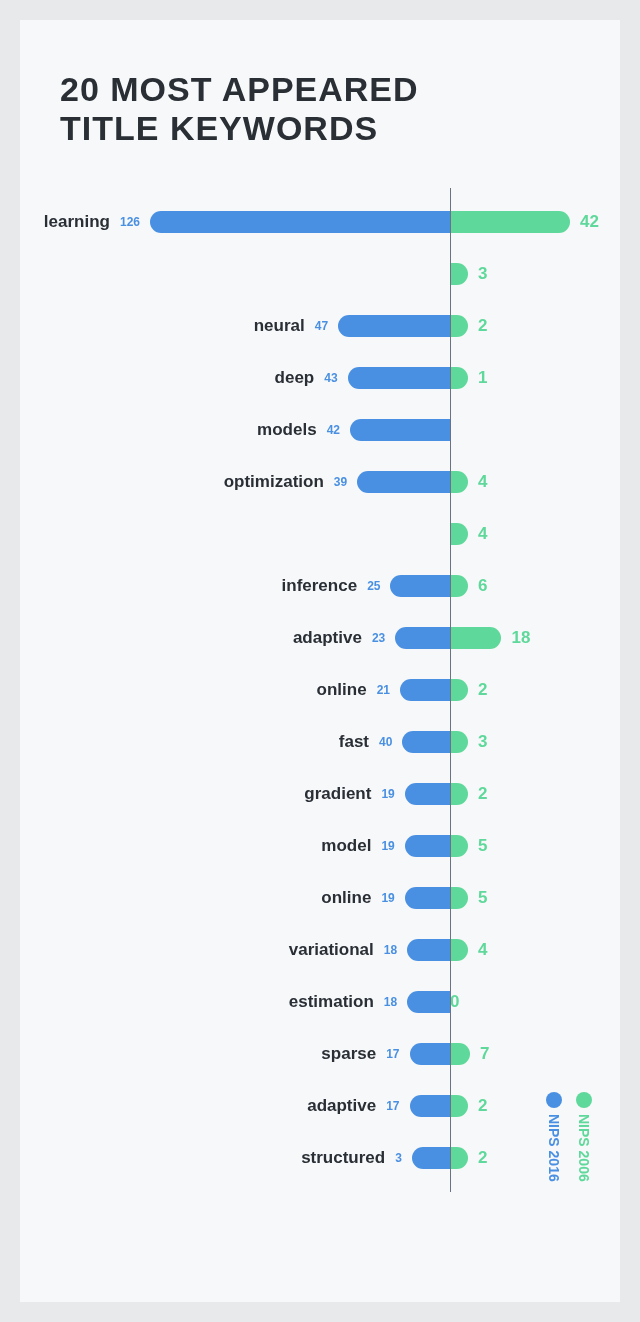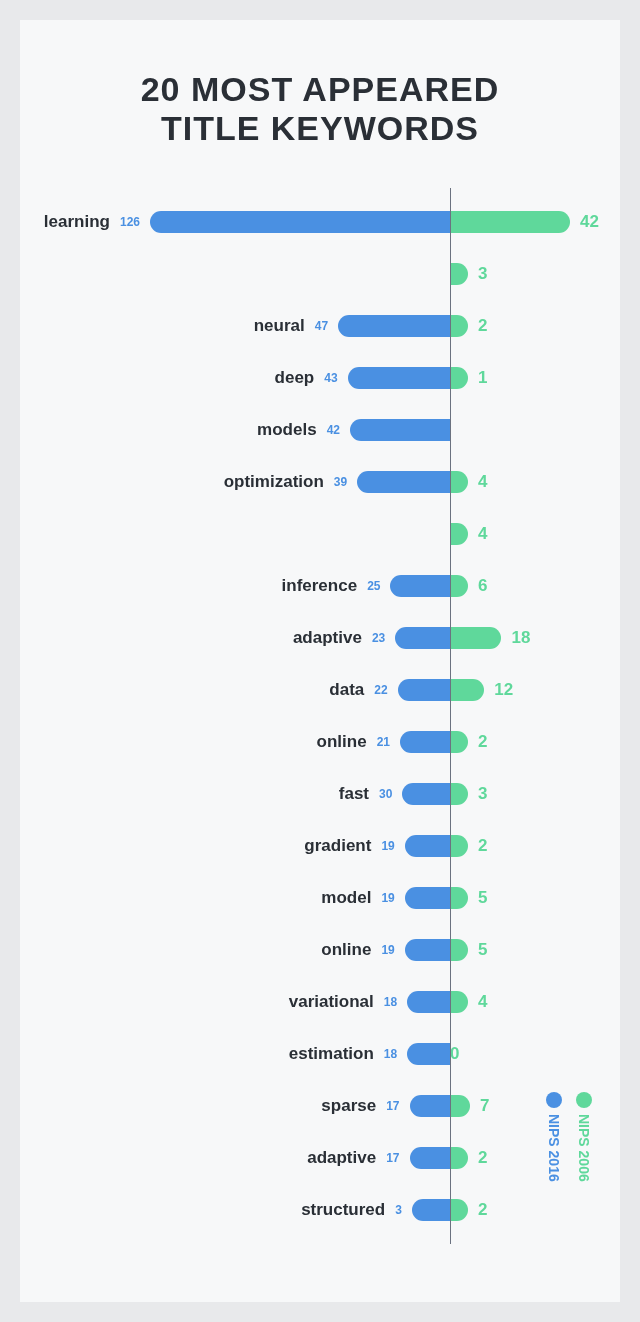--- a/index.html
+++ b/index.html
@@ -11,21 +11,21 @@
     padding: 20px;
   }
   .card {
     background: #f7f8f9;
     width: 100%;
     height: 100%;
     padding: 50px 40px 40px 40px;
     position: relative;
   }
   .title {
-    text-align: center;
+    text-align: left;
     font-weight: 800;
     font-size: 34px;
     letter-spacing: 1px;
     color: #2a2f36;
     line-height: 1.15;
     margin-bottom: 48px;
   }
   .chart {
     position: relative;
     width: 100%;
@@ -208,44 +208,33 @@
           <span class="val-left">23</span>
           <div class="bar-left" style="width: 54.7619px;"></div>
         </div>
         <div class="right-side">
           <div class="bar-right" style="width: 51.4286px;"></div>
           <span class="val-right">18</span>
         </div>
       </div>
       <div class="row">
         <div class="left-side">
-          <span class="label">data</span>
-          <span class="val-left">22</span>
-          <div class="bar-left" style="width: 52.381px;"></div>
-        </div>
-        <div class="right-side">
-          <div class="bar-right" style="width: 34.2857px;"></div>
-          <span class="val-right">12</span>
-        </div>
-      </div>
-      <div class="row">
-        <div class="left-side">
           <span class="label">online</span>
           <span class="val-left">21</span>
           <div class="bar-left" style="width: 50px;"></div>
         </div>
         <div class="right-side">
           <div class="bar-right" style="width: 18px;"></div>
           <span class="val-right">2</span>
         </div>
       </div>
       <div class="row">
         <div class="left-side">
           <span class="label">fast</span>
-          <span class="val-left">30</span>
+          <span class="val-left">40</span>
           <div class="bar-left" style="width: 47.619px;"></div>
         </div>
         <div class="right-side">
           <div class="bar-right" style="width: 18px;"></div>
           <span class="val-right">3</span>
         </div>
       </div>
       <div class="row">
         <div class="left-side">
           <span class="label">gradient</span>

